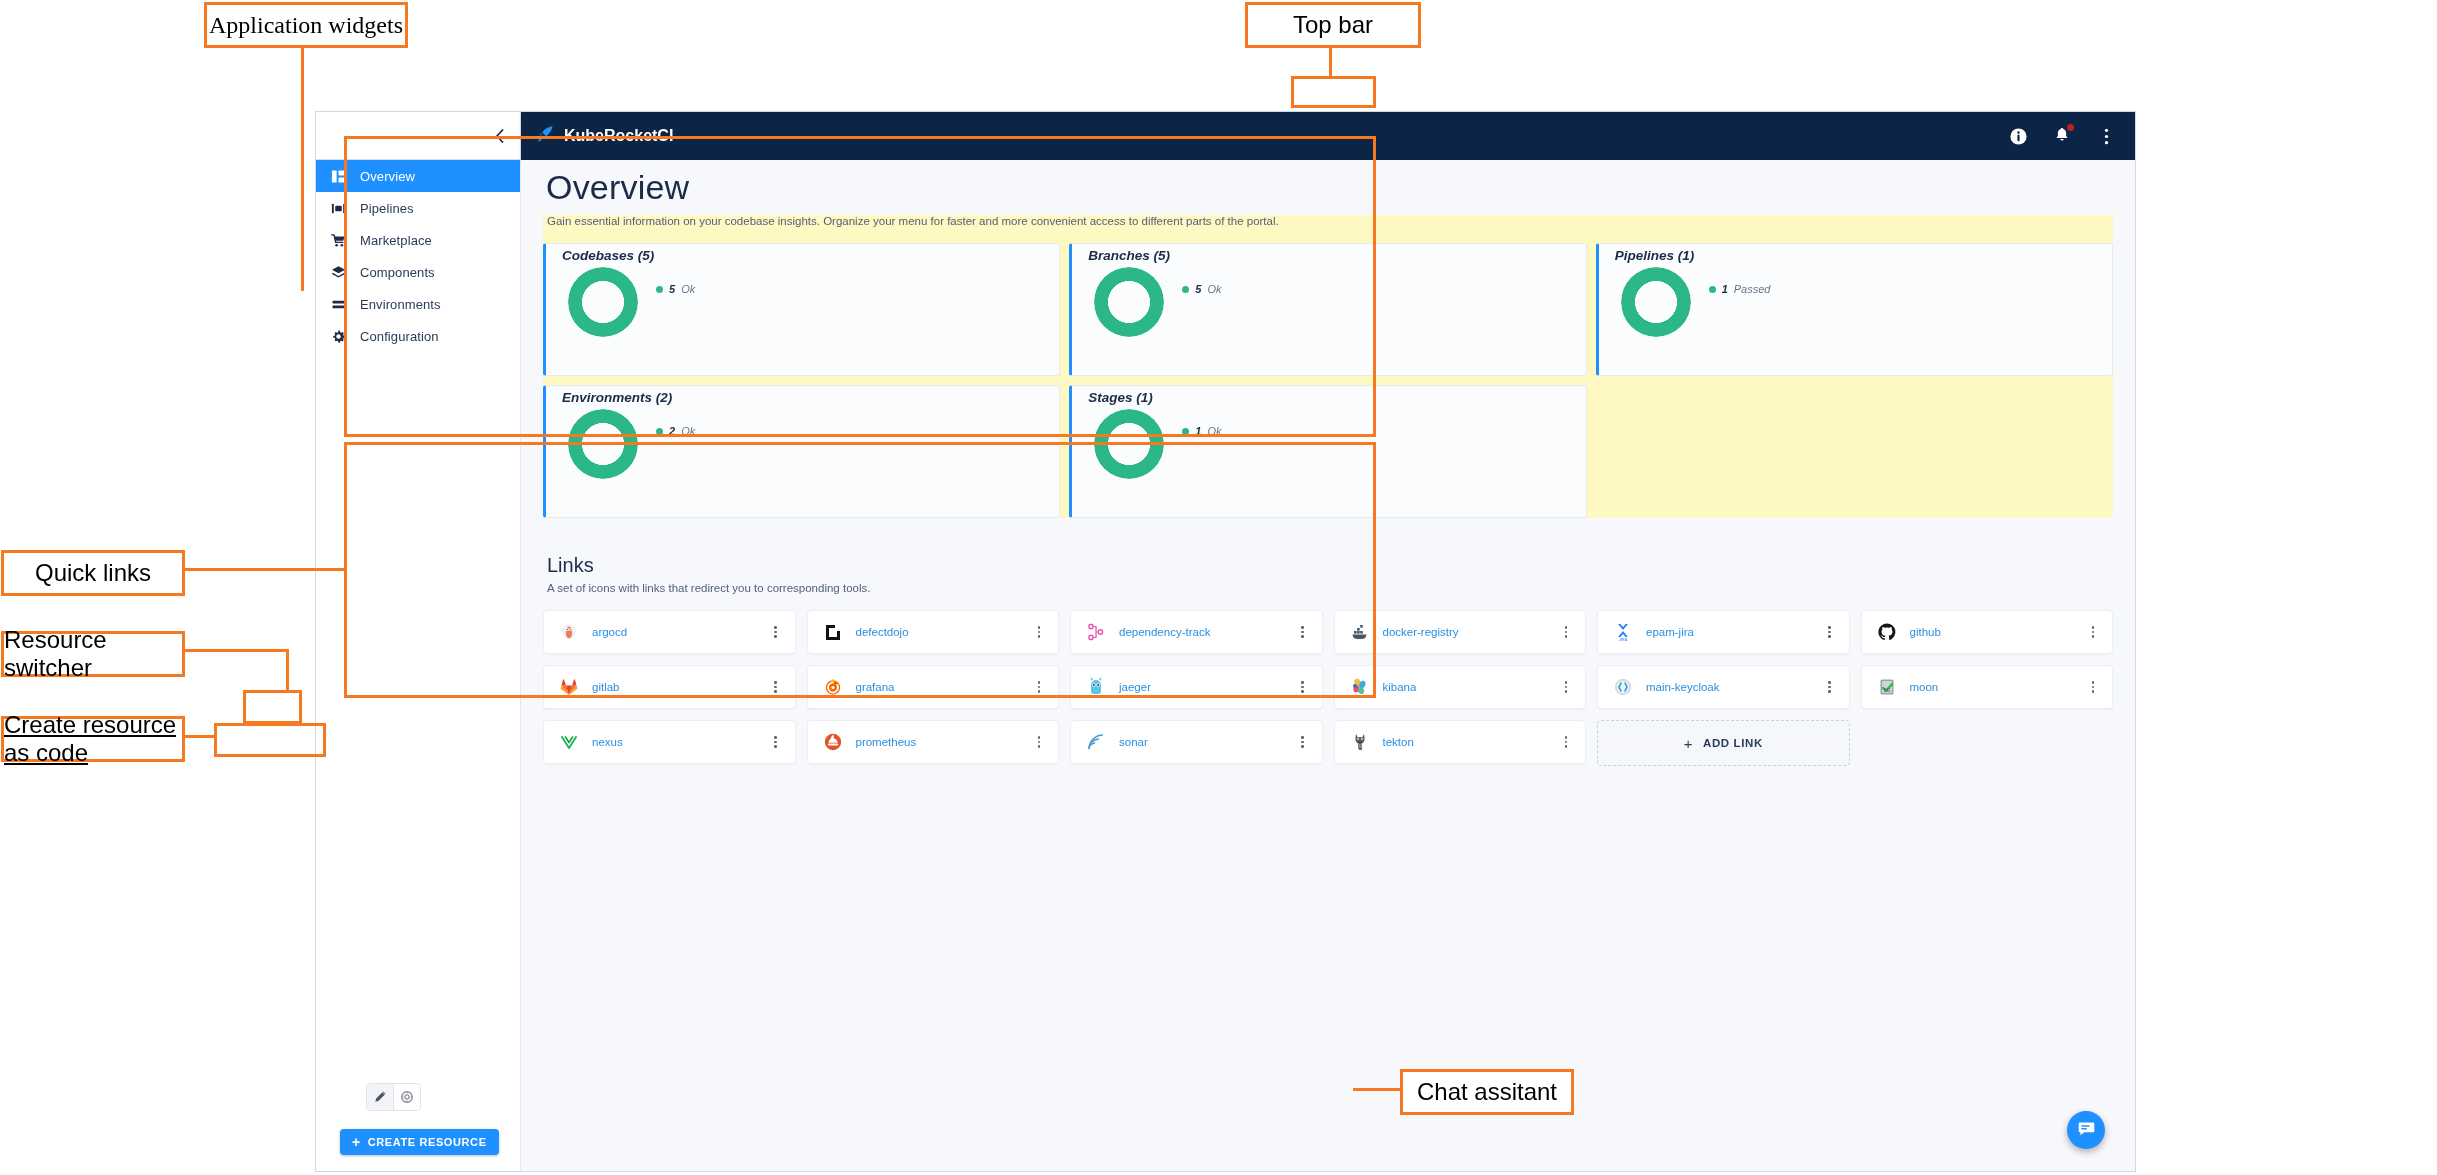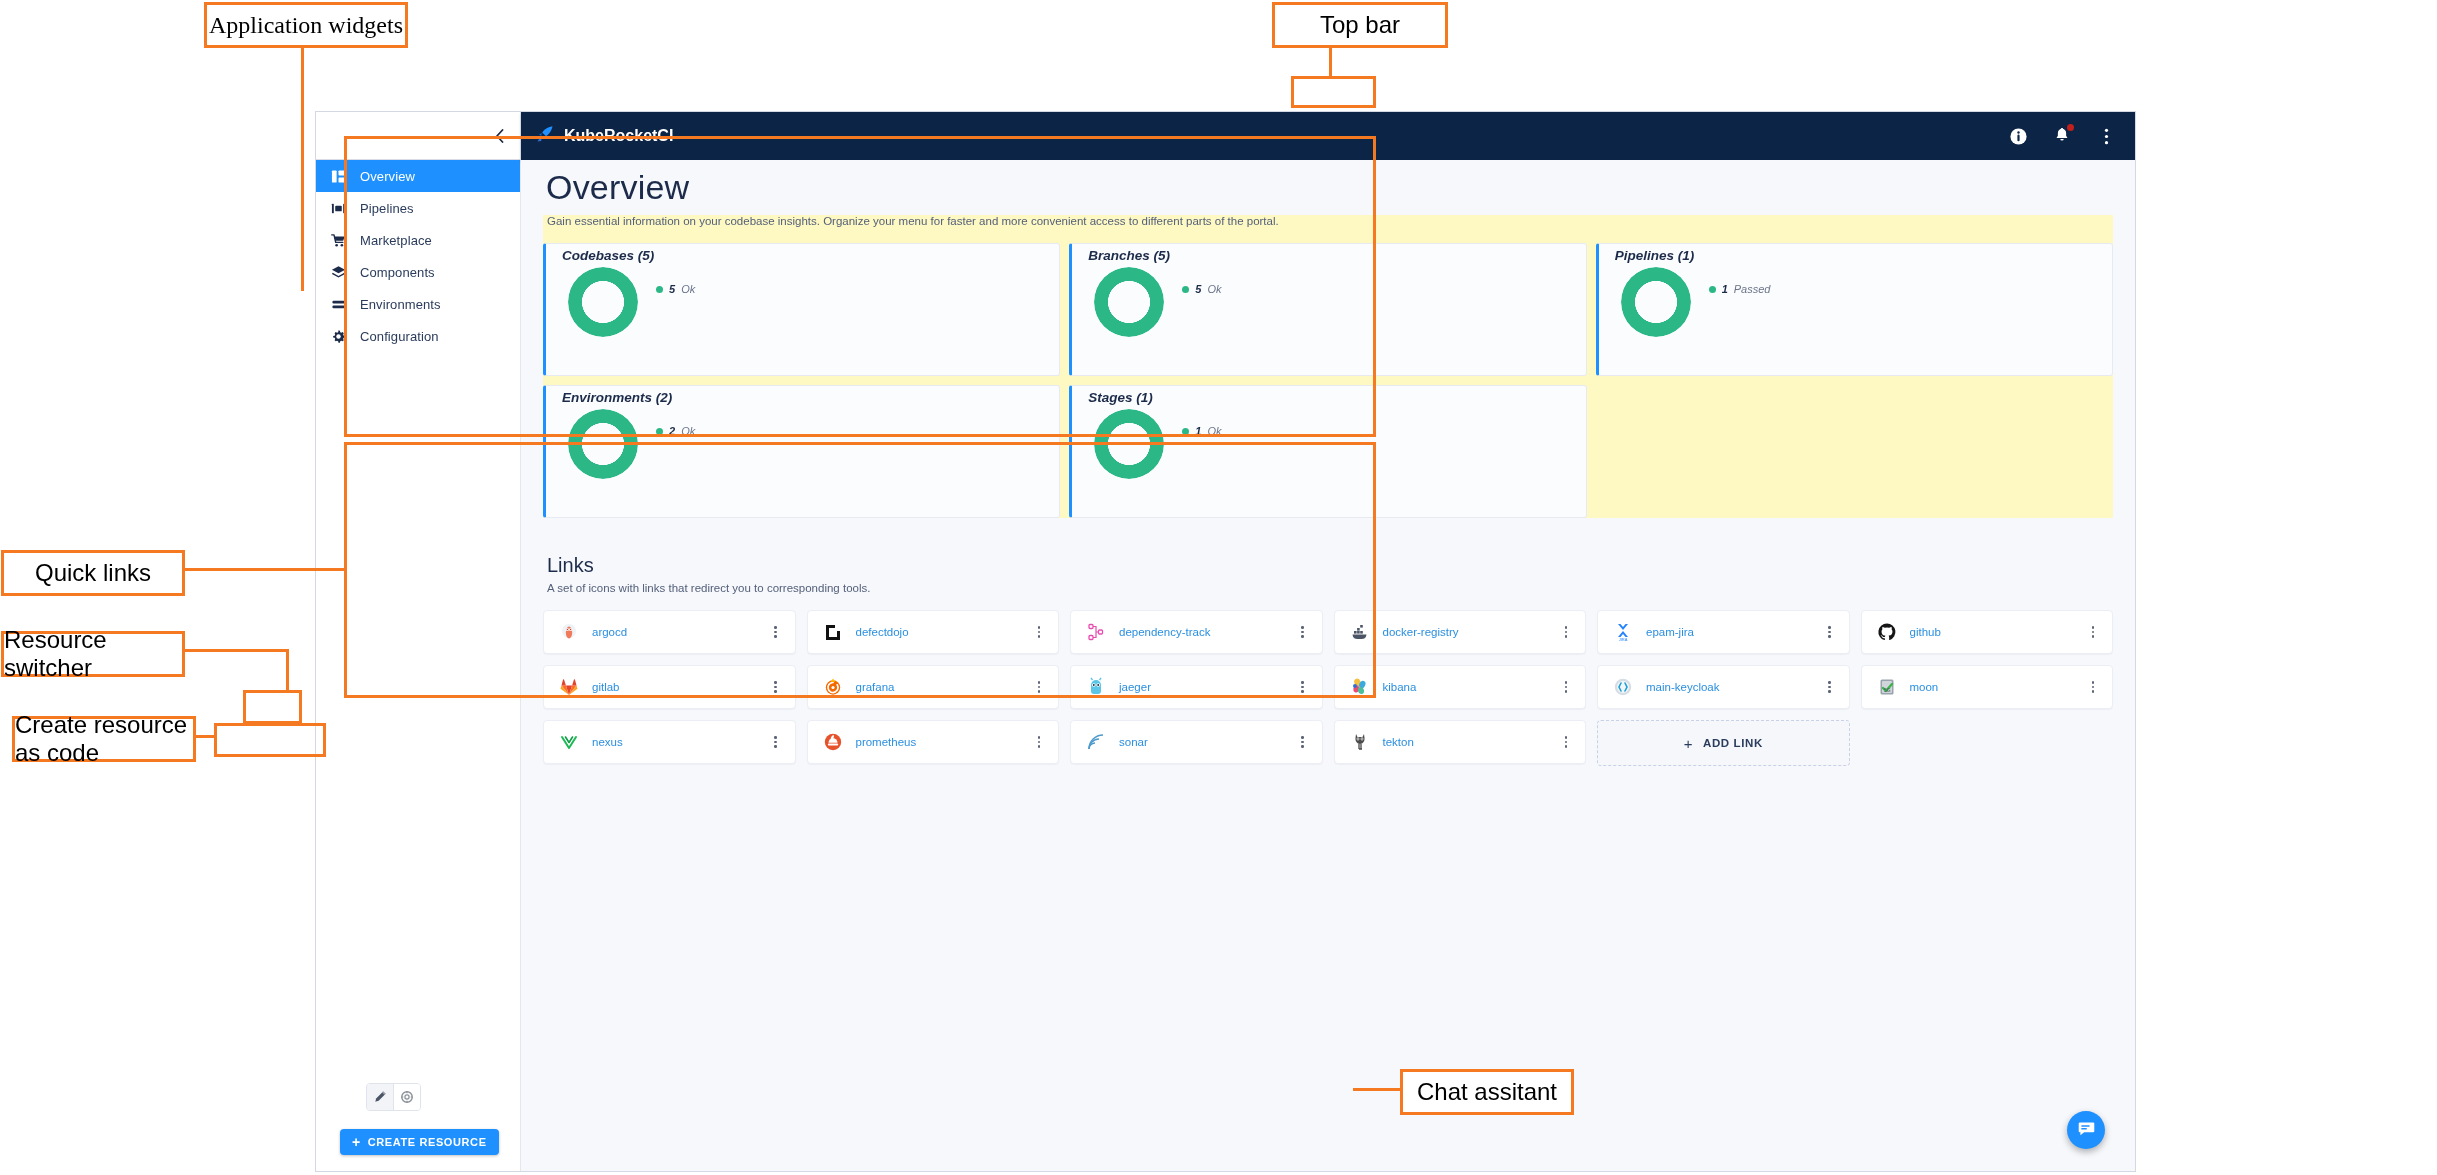--- a/index.html
+++ b/index.html
@@ -143,39 +143,39 @@
 </head>
 <body>
 
 <div class="stage">
 
   <div class="anno-box" style="left:204px;top:2px;width:198px;height:40px;font-family:Liberation Serif, serif;">
     <span>Application widgets</span>
   </div>
   <div class="anno-line" style="left:301px;top:42px;width:3px;height:249px;"></div>
 
-  <div class="anno-box" style="left:1272px;top:2px;width:170px;height:40px;">
+  <div class="anno-box" style="left:1245px;top:2px;width:170px;height:40px;">
     <span>Top bar</span>
   </div>
   <div class="anno-line" style="left:1329px;top:42px;width:3px;height:34px;"></div>
   <div class="anno-frame" style="left:1291px;top:76px;width:79px;height:26px;"></div>
 
   <div class="anno-box" style="left:1px;top:550px;width:178px;height:40px;">
     <span>Quick links</span>
   </div>
   <div class="anno-line" style="left:179px;top:568px;width:168px;height:3px;"></div>
 
   <div class="anno-box" style="left:1px;top:631px;width:178px;height:40px;">
     <span>Resource switcher</span>
   </div>
   <div class="anno-line" style="left:179px;top:649px;width:110px;height:3px;"></div>
   <div class="anno-line" style="left:286px;top:649px;width:3px;height:43px;"></div>
   <div class="anno-frame" style="left:243px;top:690px;width:53px;height:28px;"></div>
 
-  <div class="anno-box" style="left:12px;top:716px;width:178px;height:40px;">
+  <div class="anno-box" style="left:1px;top:716px;width:178px;height:40px;text-decoration:underline;">
     <span>Create resource as code</span>
   </div>
   <div class="anno-line" style="left:179px;top:735px;width:36px;height:3px;"></div>
   <div class="anno-frame" style="left:214px;top:723px;width:106px;height:28px;"></div>
 
   <div class="anno-box" style="left:1400px;top:1069px;width:168px;height:40px;">
     <span>Chat assitant</span>
   </div>
   <div class="anno-line" style="left:1353px;top:1088px;width:48px;height:3px;"></div>
 

